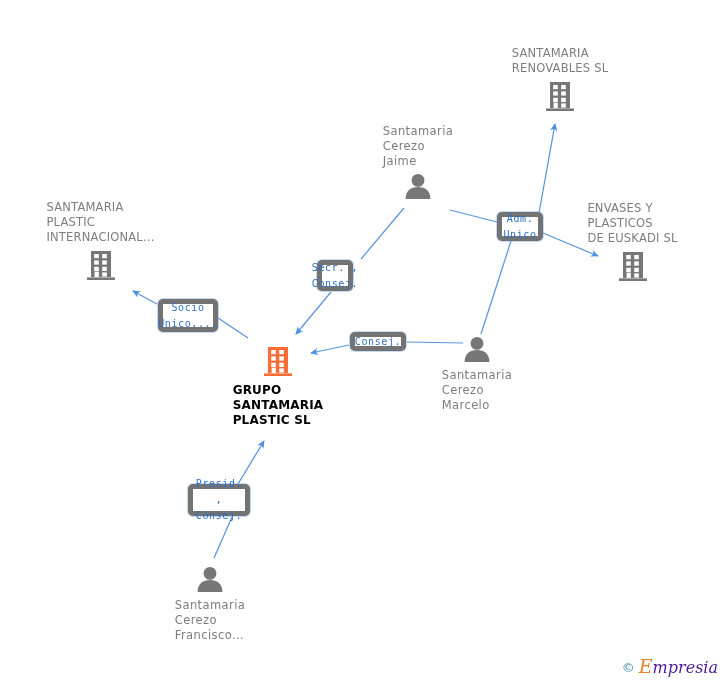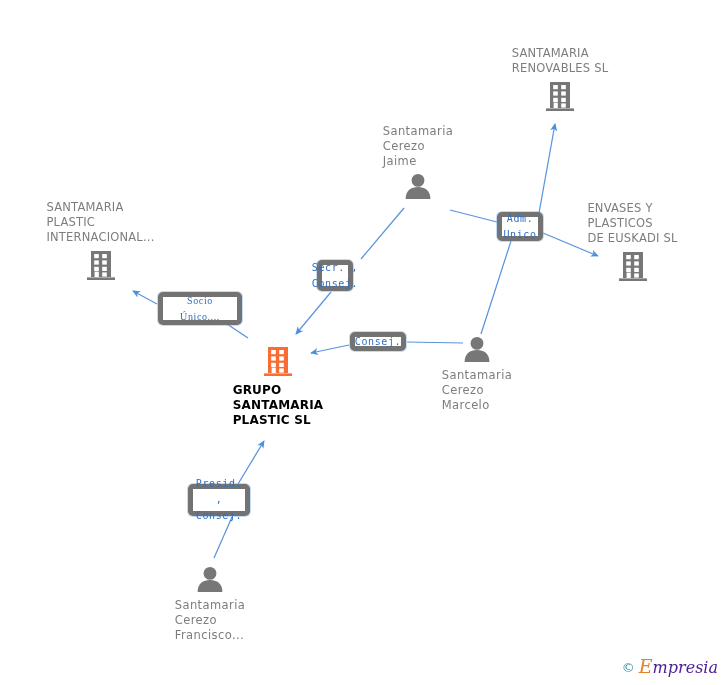--- a/index.html
+++ b/index.html
@@ -231,21 +231,21 @@
       <svg width="30" height="26" viewBox="0 0 30 26">
         <circle cx="15" cy="7.4" r="6.4" fill="#777777"></circle>
         <path d="M2.6,26 C2.6,17.6 8.1,14 15,14 C21.9,14 27.4,17.6 27.4,26 Z" fill="#777777"></path>
       </svg>
     </span>
     <span class="node-label">Santamaria
 Cerezo
 Francisco...</span>
   </div>
 
-  <div class="rel" style="left:158px;top:292px;width:84px;height:33px;font-family:Liberation Serif, serif;">Socio
+  <div class="rel" style="left:158px;top:299px;width:60px;height:33px;">Socio
 Único,...</div>
 
   <div class="rel" style="left:317px;top:260px;width:36px;height:31px;">Secr. ,
 Consej.</div>
 
   <div class="rel" style="left:350px;top:332px;width:56px;height:19px;">Consej.</div>
 
   <div class="rel" style="left:497px;top:212px;width:46px;height:29px;">Adm.
 Unico</div>
 

